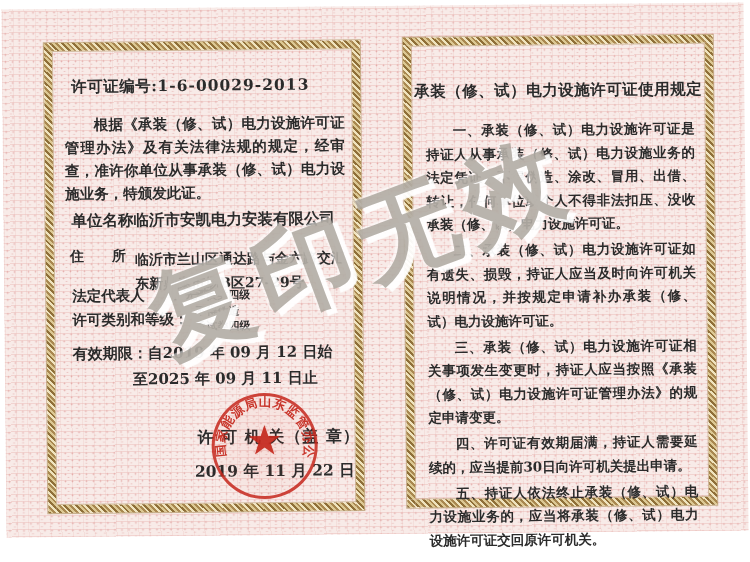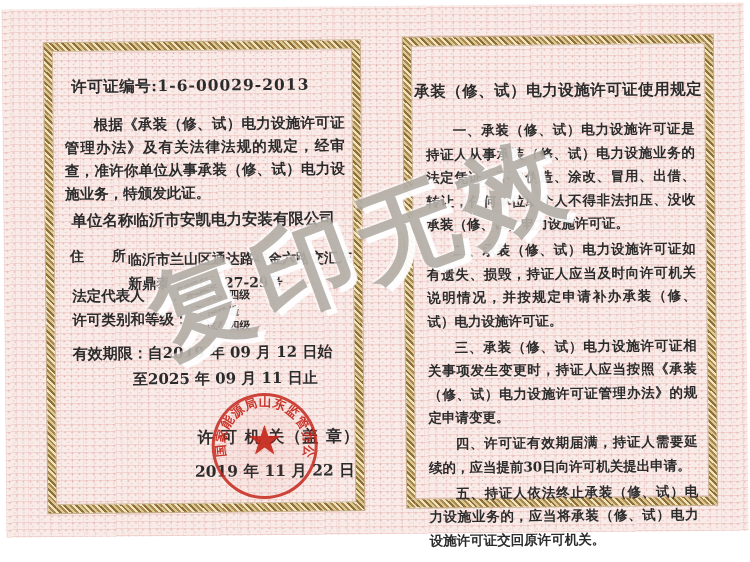--- a/index.html
+++ b/index.html
@@ -32,21 +32,21 @@
   .page-left{left:42px;top:34px;width:316px;height:470px;}
   .page-right{left:401px;top:32px;width:310px;height:470px;}
   .abs{position:absolute;}
   
   .license-line{left:19px;top:26px;font-size:15.5px;font-weight:700;letter-spacing:.5px;white-space:nowrap;}
   .license-line .num{letter-spacing:1px;}
   .intro{left:12px;top:62px;width:280px;font-size:14.5px;font-weight:700;line-height:23px;text-indent:2em;text-align:justify;}
   .field{white-space:nowrap;font-weight:700;}
   .f-company{left:18px;top:160px;font-size:15.5px;}
   .f-address{left:16px;top:197px;font-size:14px;display:flex;white-space:normal;}
-  .f-address .lab{flex:0 0 auto;margin-right:2px;}
+  .f-address .lab{flex:0 0 auto;margin-right:9px;}
   .f-address .val{width:234px;line-height:24px;}
   .f-legal{left:18px;top:236px;font-size:14.5px;}
   .f-legal .val{position:relative;top:-1px;margin-left:24px;}
   .f-classlabel{left:18px;top:260px;font-size:14.5px;font-weight:700;}
   .class-col{left:141px;top:238px;font-size:11px;font-weight:700;line-height:15.5px;}
   .f-validity{left:18px;top:294px;font-size:15px;font-weight:700;}
   .f-validity .row2{margin-left:60px;margin-top:7px;}
   .authority{left:142px;top:378px;font-size:16px;font-weight:700;letter-spacing:1px;white-space:nowrap;}
   .issue-date{left:139px;top:412px;font-size:15.5px;font-weight:700;white-space:nowrap;}
   

